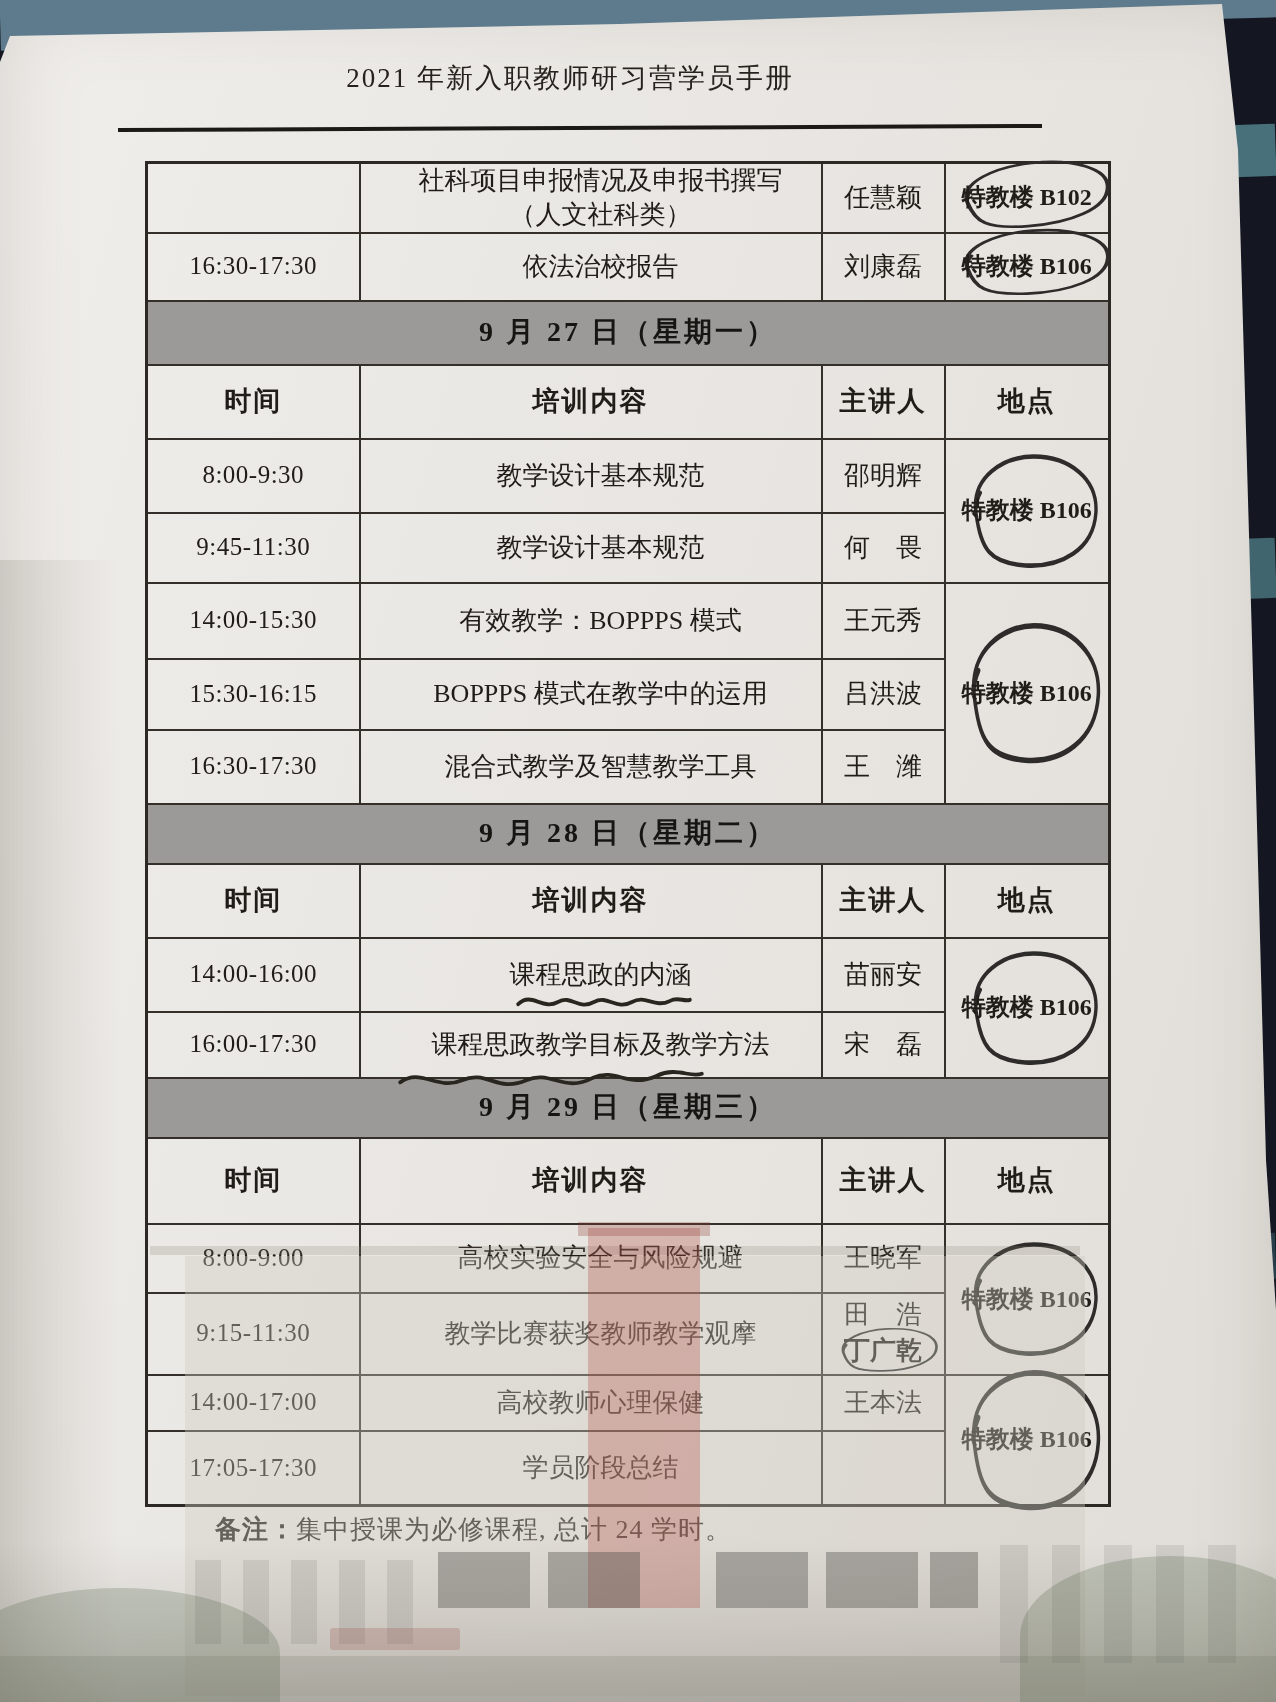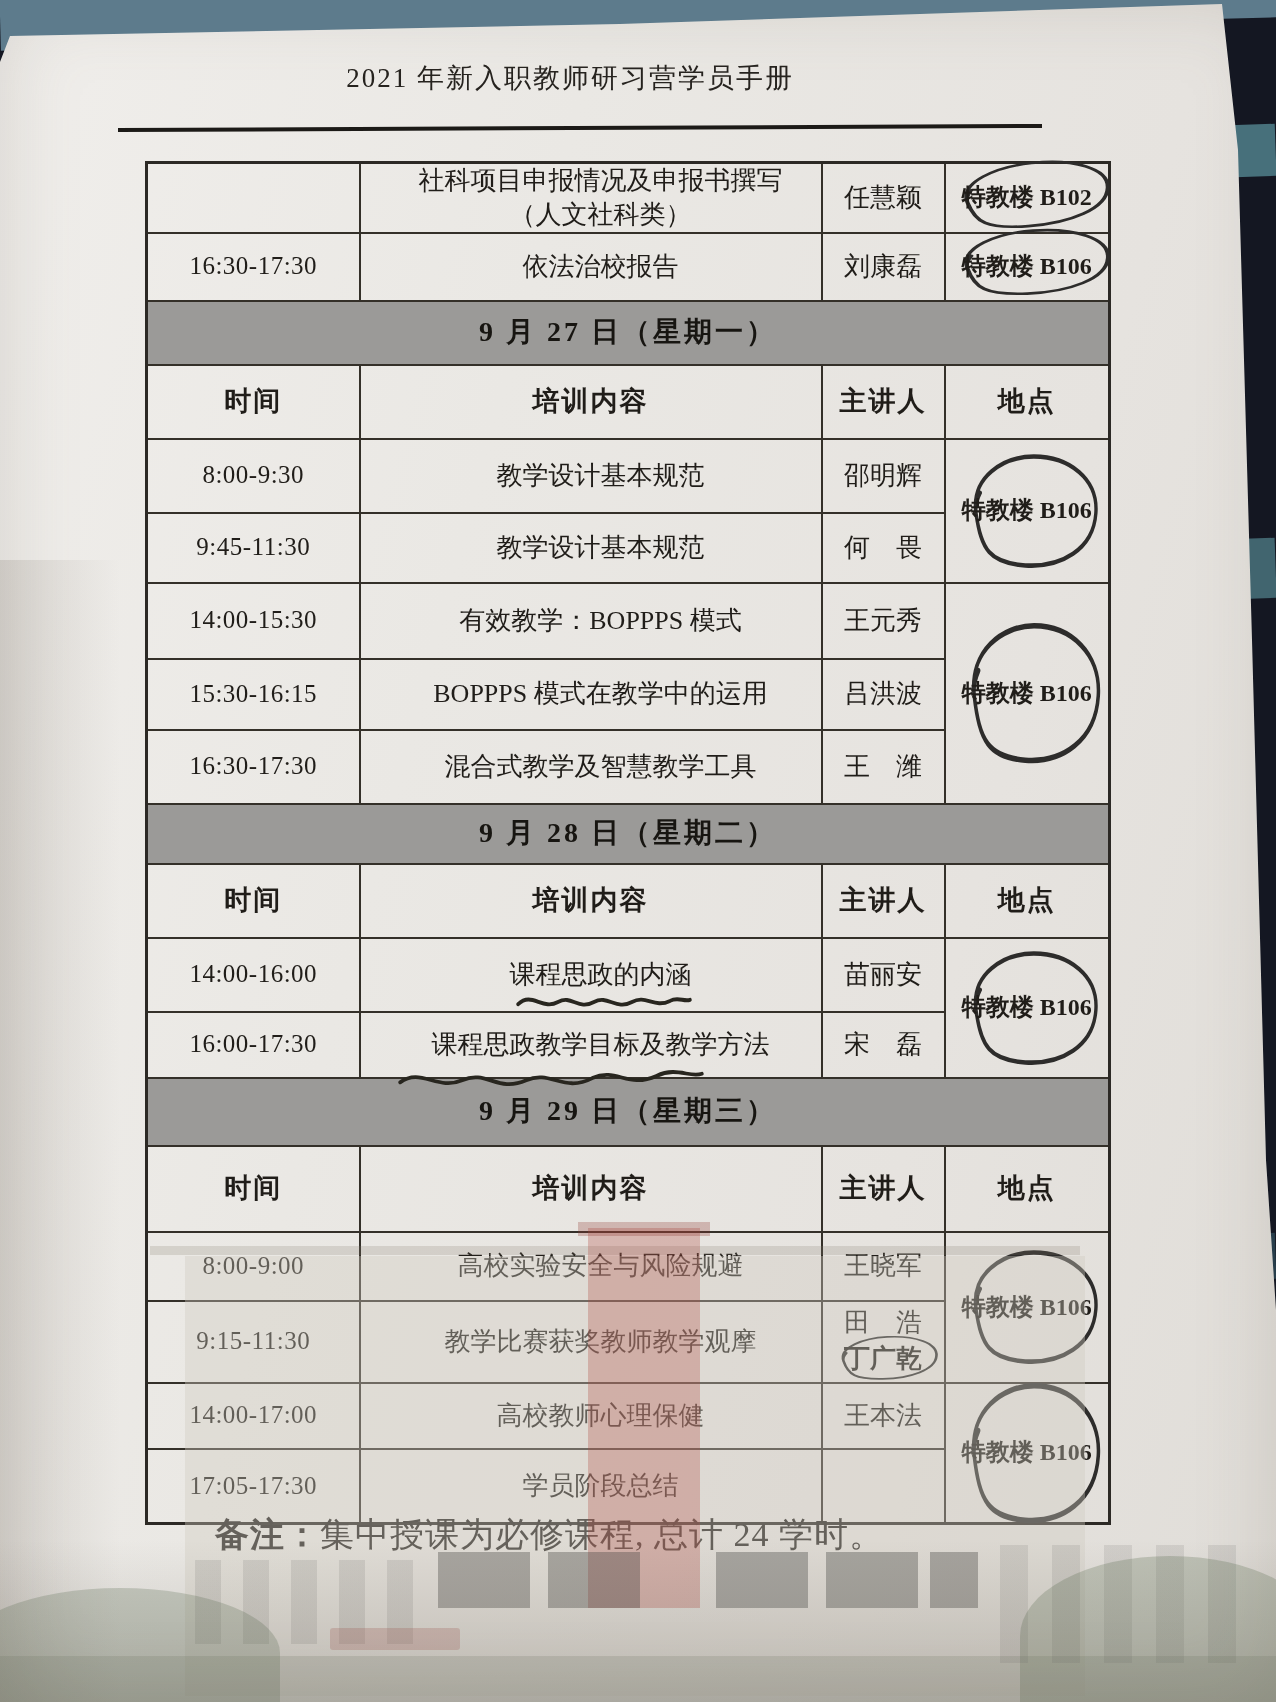--- a/index.html
+++ b/index.html
@@ -44,21 +44,21 @@
   .oval--name{padding:2px 0;}
   .oval--name svg{width:132px;height:52px;transform:translate(-50%,-50%) rotate(-3deg);}
   .oval-label{position:relative;z-index:1;font-weight:bold;}
   
   .rel{position:relative;display:inline-block;}
   .squig{position:absolute;pointer-events:none;}
   .squig path{fill:none;stroke:#28261f;stroke-width:3.5;stroke-linecap:round;}
   .squig1{left:4px;bottom:-22px;width:180px;height:22px;}
   .squig2{left:-36px;bottom:-30px;width:310px;height:28px;}
   
-  .note{position:absolute;left:215px;top:1512px;z-index:4;font-size:34px;color:#24211d;letter-spacing:1px;}
+  .note{position:absolute;left:215px;top:1512px;z-index:4;font-size:26px;color:#24211d;letter-spacing:1px;}
   .note-label{font-weight:bold;}
   
   .watermark{position:absolute;inset:0;z-index:5;pointer-events:none;}
   .wm{position:absolute;}
   .wm-roof{left:150px;top:1246px;width:930px;height:9px;background:#837d6f;opacity:.22;}
   .wm-body{left:185px;top:1256px;width:900px;height:440px;background:#cfcac1;opacity:.38;}
   .wm-tower{left:588px;top:1228px;width:112px;height:380px;background:#b04a40;opacity:.30;}
   .wm-tower-cap{left:578px;top:1222px;width:132px;height:14px;background:#8e3a33;opacity:.28;}
   .wm-win{top:1552px;height:56px;background:#3c3b38;opacity:.34;}
   .w1{left:438px;width:92px;} .w2{left:548px;width:92px;} .w3{left:716px;width:92px;} .w4{left:826px;width:92px;} .w5{left:930px;width:48px;}
@@ -209,21 +209,21 @@
           <td class="c">
             <span class="rel"><span>课程思政教学目标及教学方法</span>
               <svg class="squig squig2" viewBox="0 0 300 26" preserveAspectRatio="none">
                   <path d="M4,18 C24,4 40,26 64,16 C88,6 98,28 126,16 C150,6 162,28 190,14 C214,4 224,24 252,12 C272,3 284,14 296,10"></path>
                 </svg>
             </span>
           </td>
           <td class="s">宋　磊</td>
         </tr>
 
-        <tr class="band" style="height:68px">
+        <tr class="band" style="height:60px">
           <td colspan="4">9 月 29 日（星期三）</td>
         </tr>
         <tr class="head" style="height:86px">
           <td>时间</td>
           <td>培训内容</td>
           <td>主讲人</td>
           <td>地点</td>
         </tr>
         <tr style="height:69px">
           <td class="t">8:00-9:00</td>
@@ -244,21 +244,21 @@
           <td class="s">
             <div>田　浩</div>
             <span class="oval oval--name">
               <svg viewBox="0 0 200 120" preserveAspectRatio="none">
                   <path d="M40,62 C34,30 72,12 108,12 C150,12 184,32 181,62 C178,94 140,110 98,108 C56,106 46,94 40,62 C39,56 41,50 45,44"></path>
                 </svg>
               <span class="oval-label">丁广乾</span>
             </span>
           </td>
         </tr>
-        <tr style="height:66px">
+        <tr style="height:56px">
           <td class="t">14:00-17:00</td>
           <td class="c">高校教师心理保健</td>
           <td class="s">王本法</td>
           <td class="l" rowspan="2">
             <span class="oval oval--big">
               <svg viewBox="0 0 200 120" preserveAspectRatio="none">
                   <path d="M40,62 C34,30 72,12 108,12 C150,12 184,32 181,62 C178,94 140,110 98,108 C56,106 46,94 40,62 C39,56 41,50 45,44"></path>
                 </svg>
               <span class="oval-label">特教楼 B106</span>
             </span>

